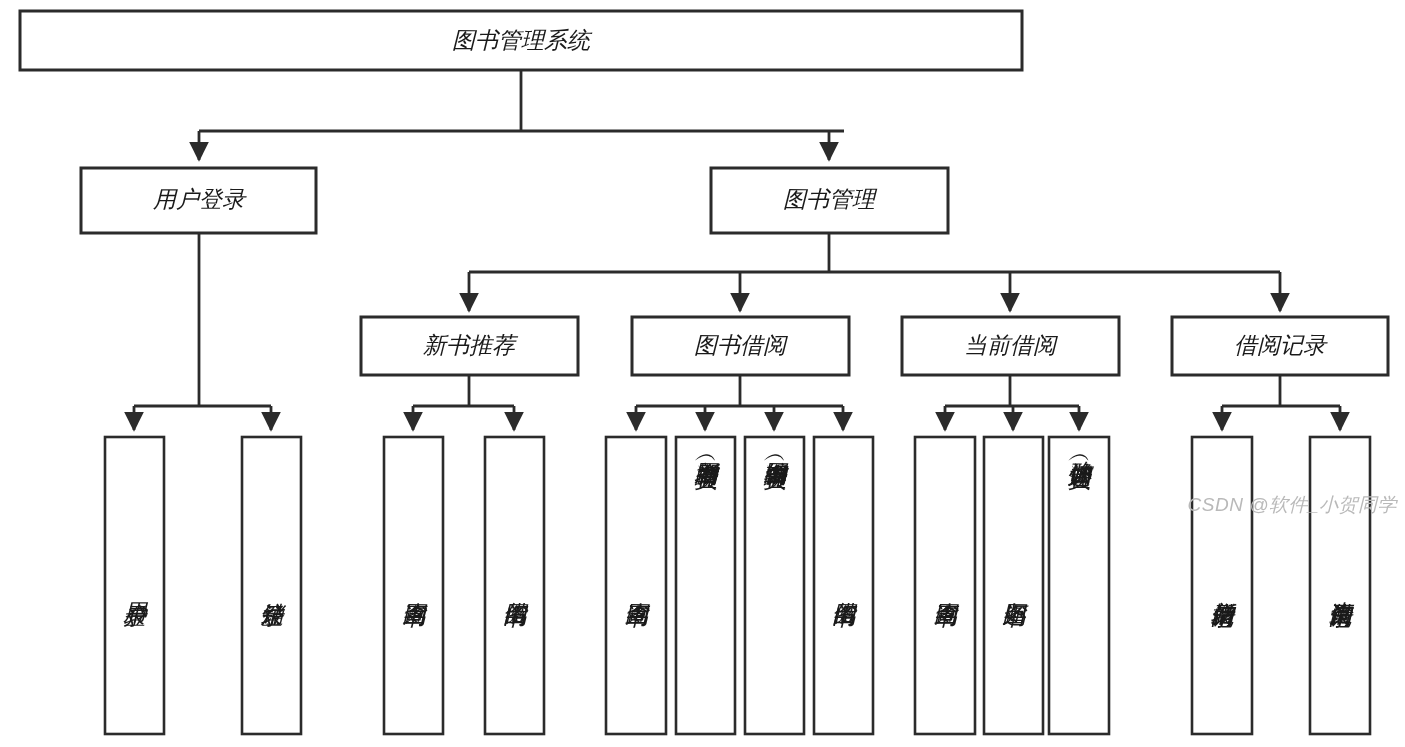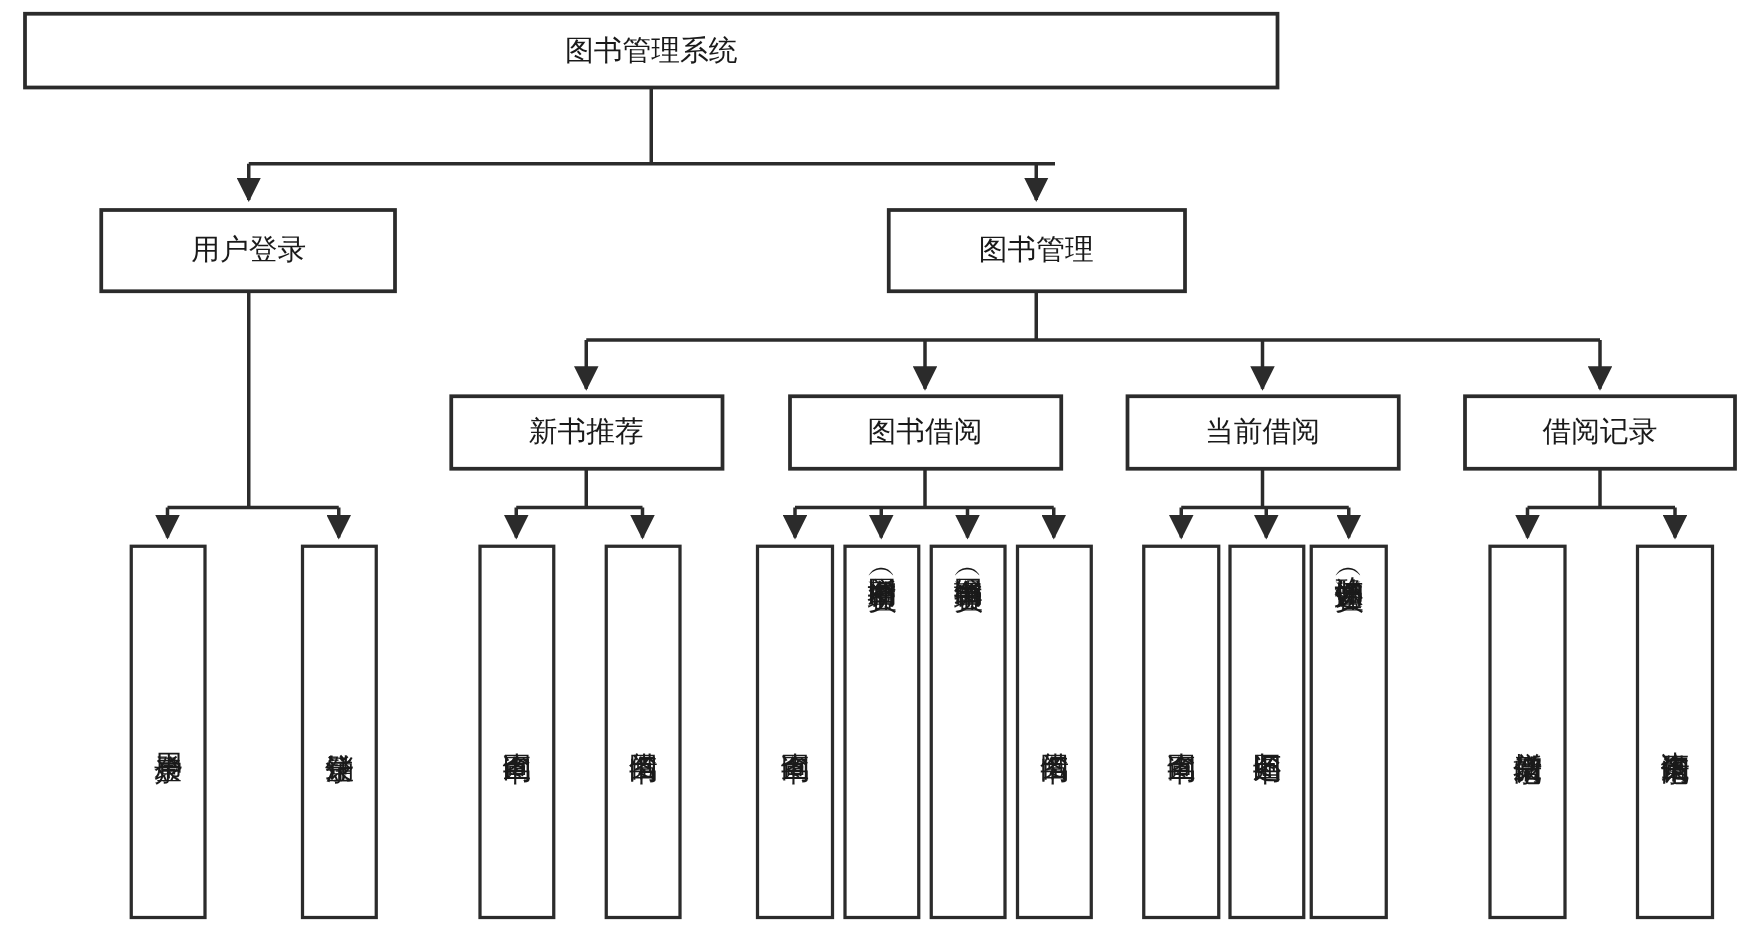--- a/index.html
+++ b/index.html
@@ -12,20 +12,21 @@
     height: 747px;
     font-family: "Liberation Sans", "DejaVu Sans", sans-serif;
     overflow: hidden;
     position: relative;
   }
   #diagram-root {
     position: relative;
     width: 1405px;
     height: 524px;
     background: #ffffff;
+    font-style: italic;
   }
   svg.diagram {
     position: absolute;
     top: 0;
     left: 0;
     width: 1405px;
     height: 747px;
     display: block;
   }
   .node-box {
@@ -197,13 +198,14 @@
   <div class="leaf-label" style="left:745px; top:437px; width:59px; height:297px; justify-content:flex-start; padding-top:6px; box-sizing:border-box;">编辑图书（管理员）</div>
   <div class="leaf-label" style="left:814px; top:437px; width:59px; height:297px;">借阅图书</div>
 
   <div class="leaf-label" style="left:915px; top:437px; width:60px; height:297px;">查询图书</div>
   <div class="leaf-label" style="left:984px; top:437px; width:59px; height:297px;">归还图书</div>
   <div class="leaf-label" style="left:1049px; top:437px; width:60px; height:297px; justify-content:flex-start; padding-top:6px; box-sizing:border-box;">确认归还（管理员）</div>
 
   <div class="leaf-label" style="left:1192px; top:437px; width:60px; height:297px;">新增借阅记录</div>
   <div class="leaf-label" style="left:1310px; top:437px; width:60px; height:297px;">查询借阅记录</div>
 
+  <div class="watermark">CSDN @软件_小贺同学</div>
 </div>
 
 </body></html>

